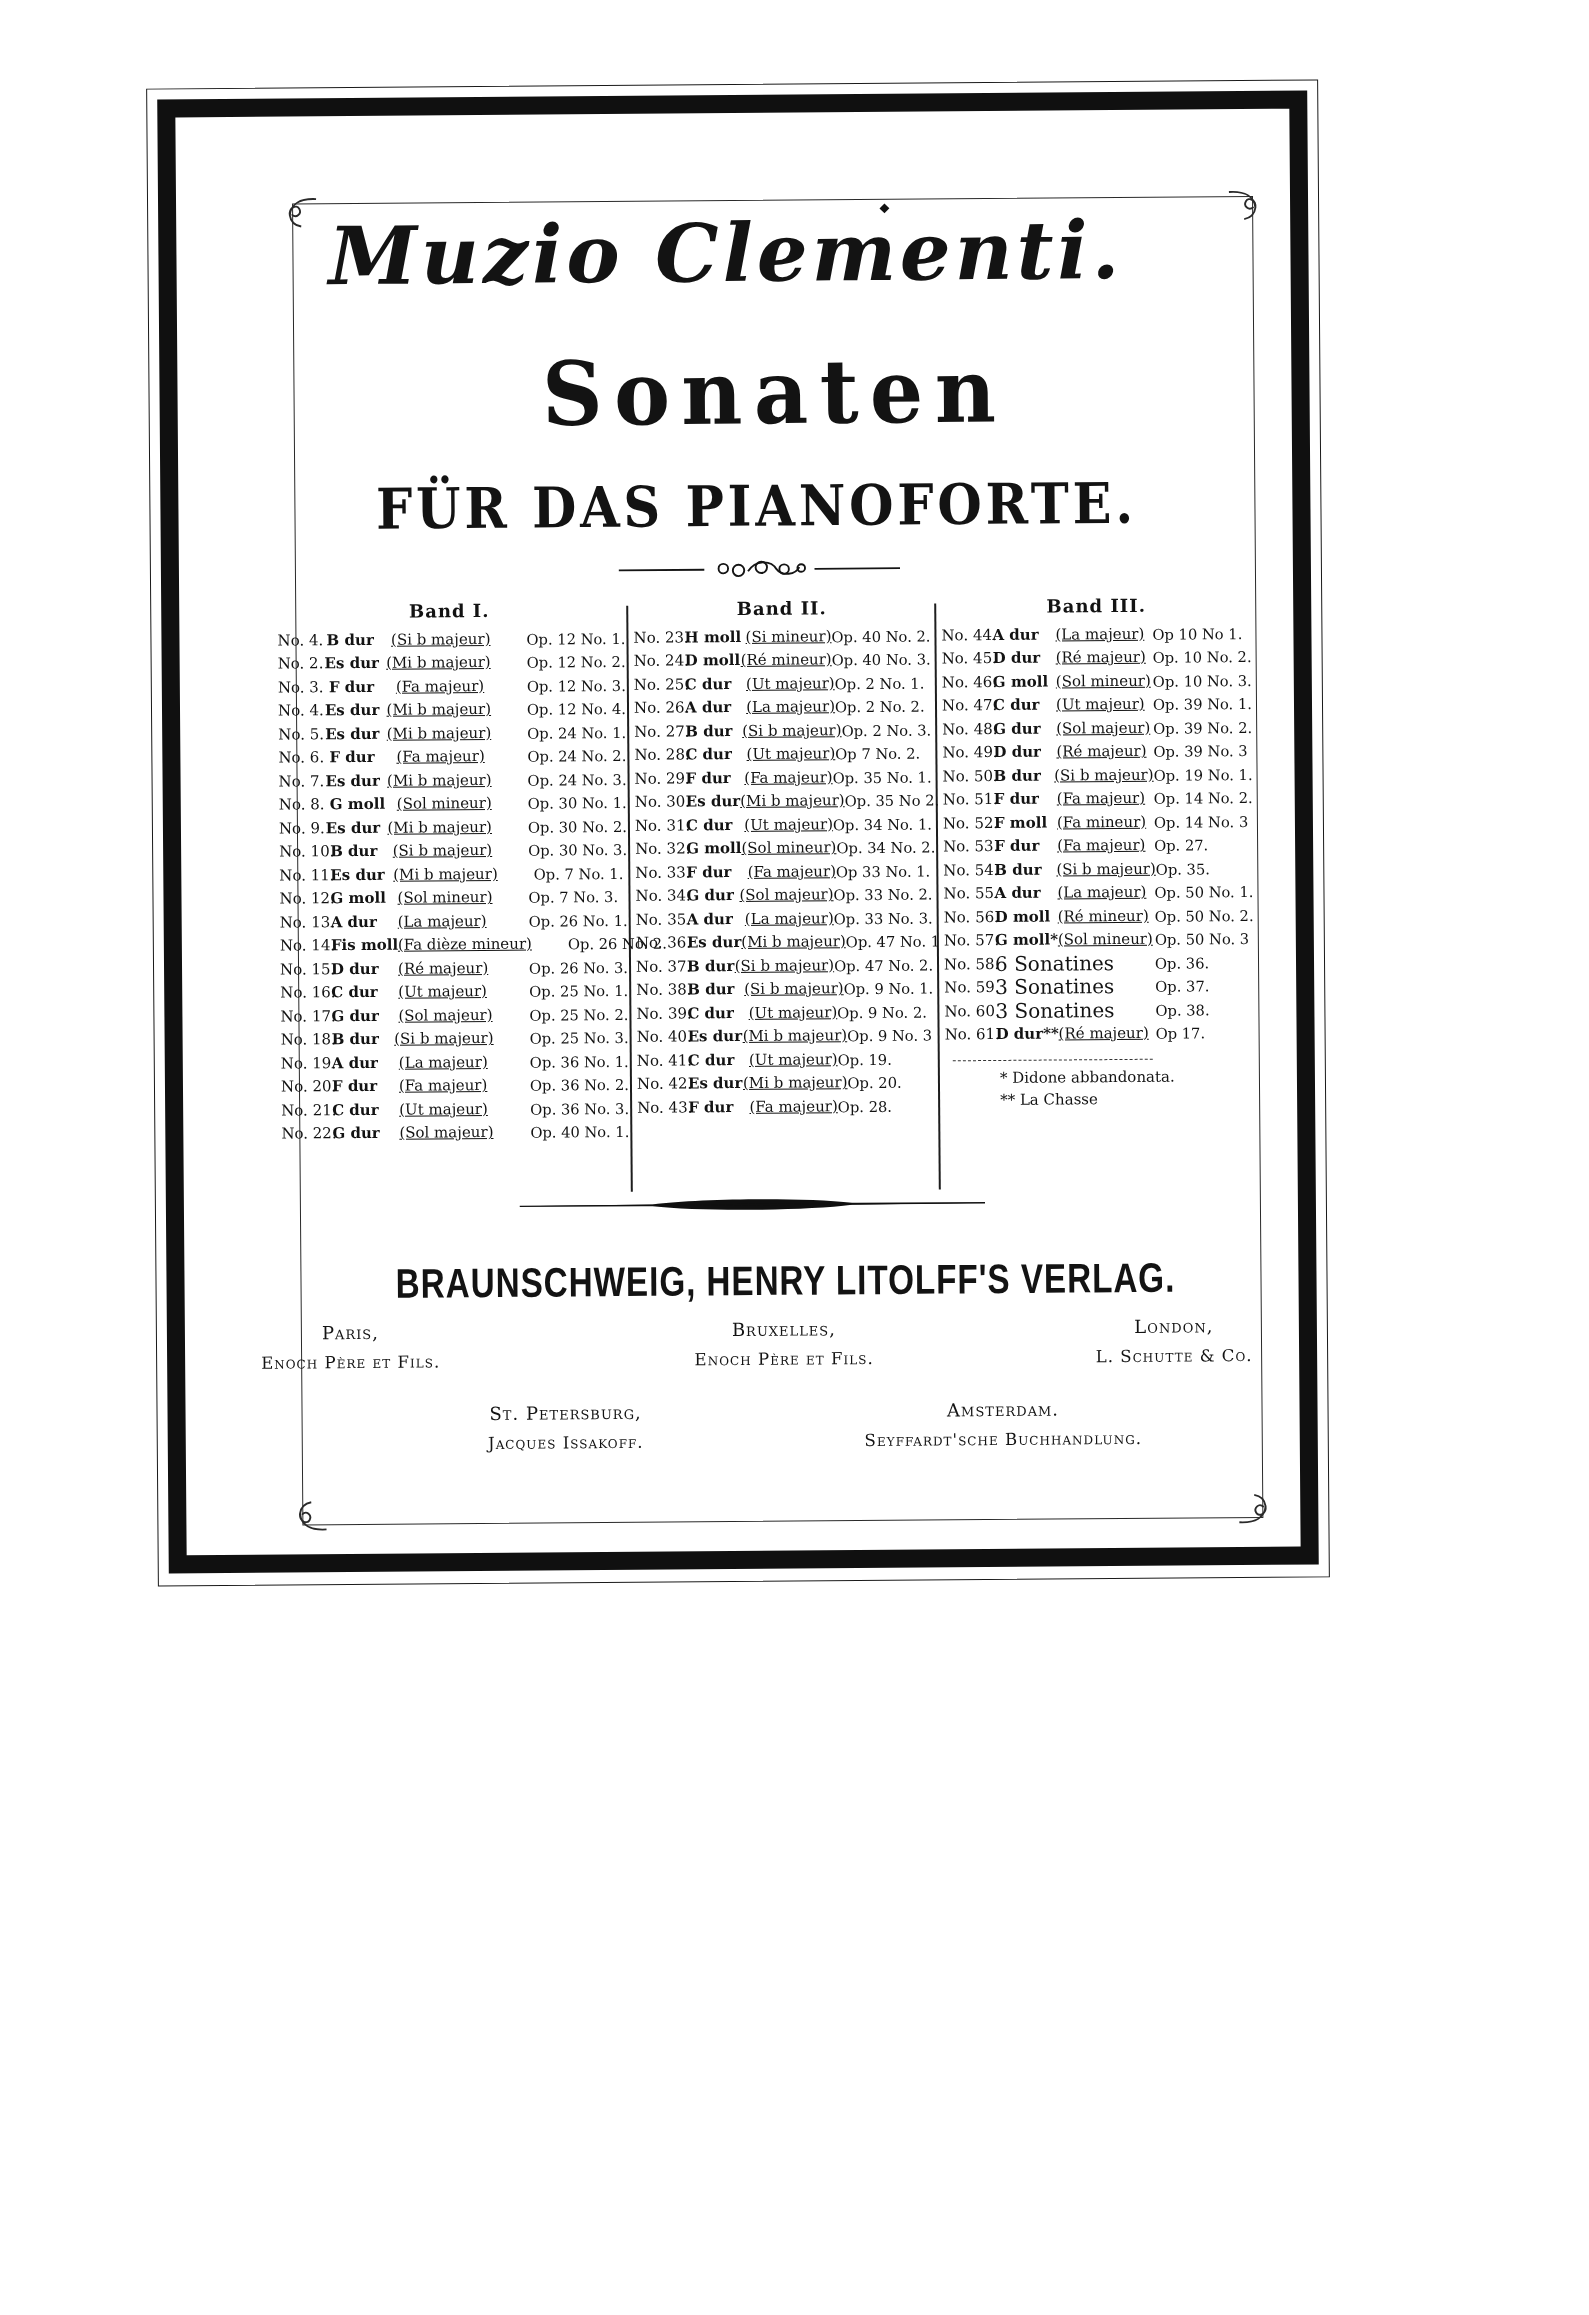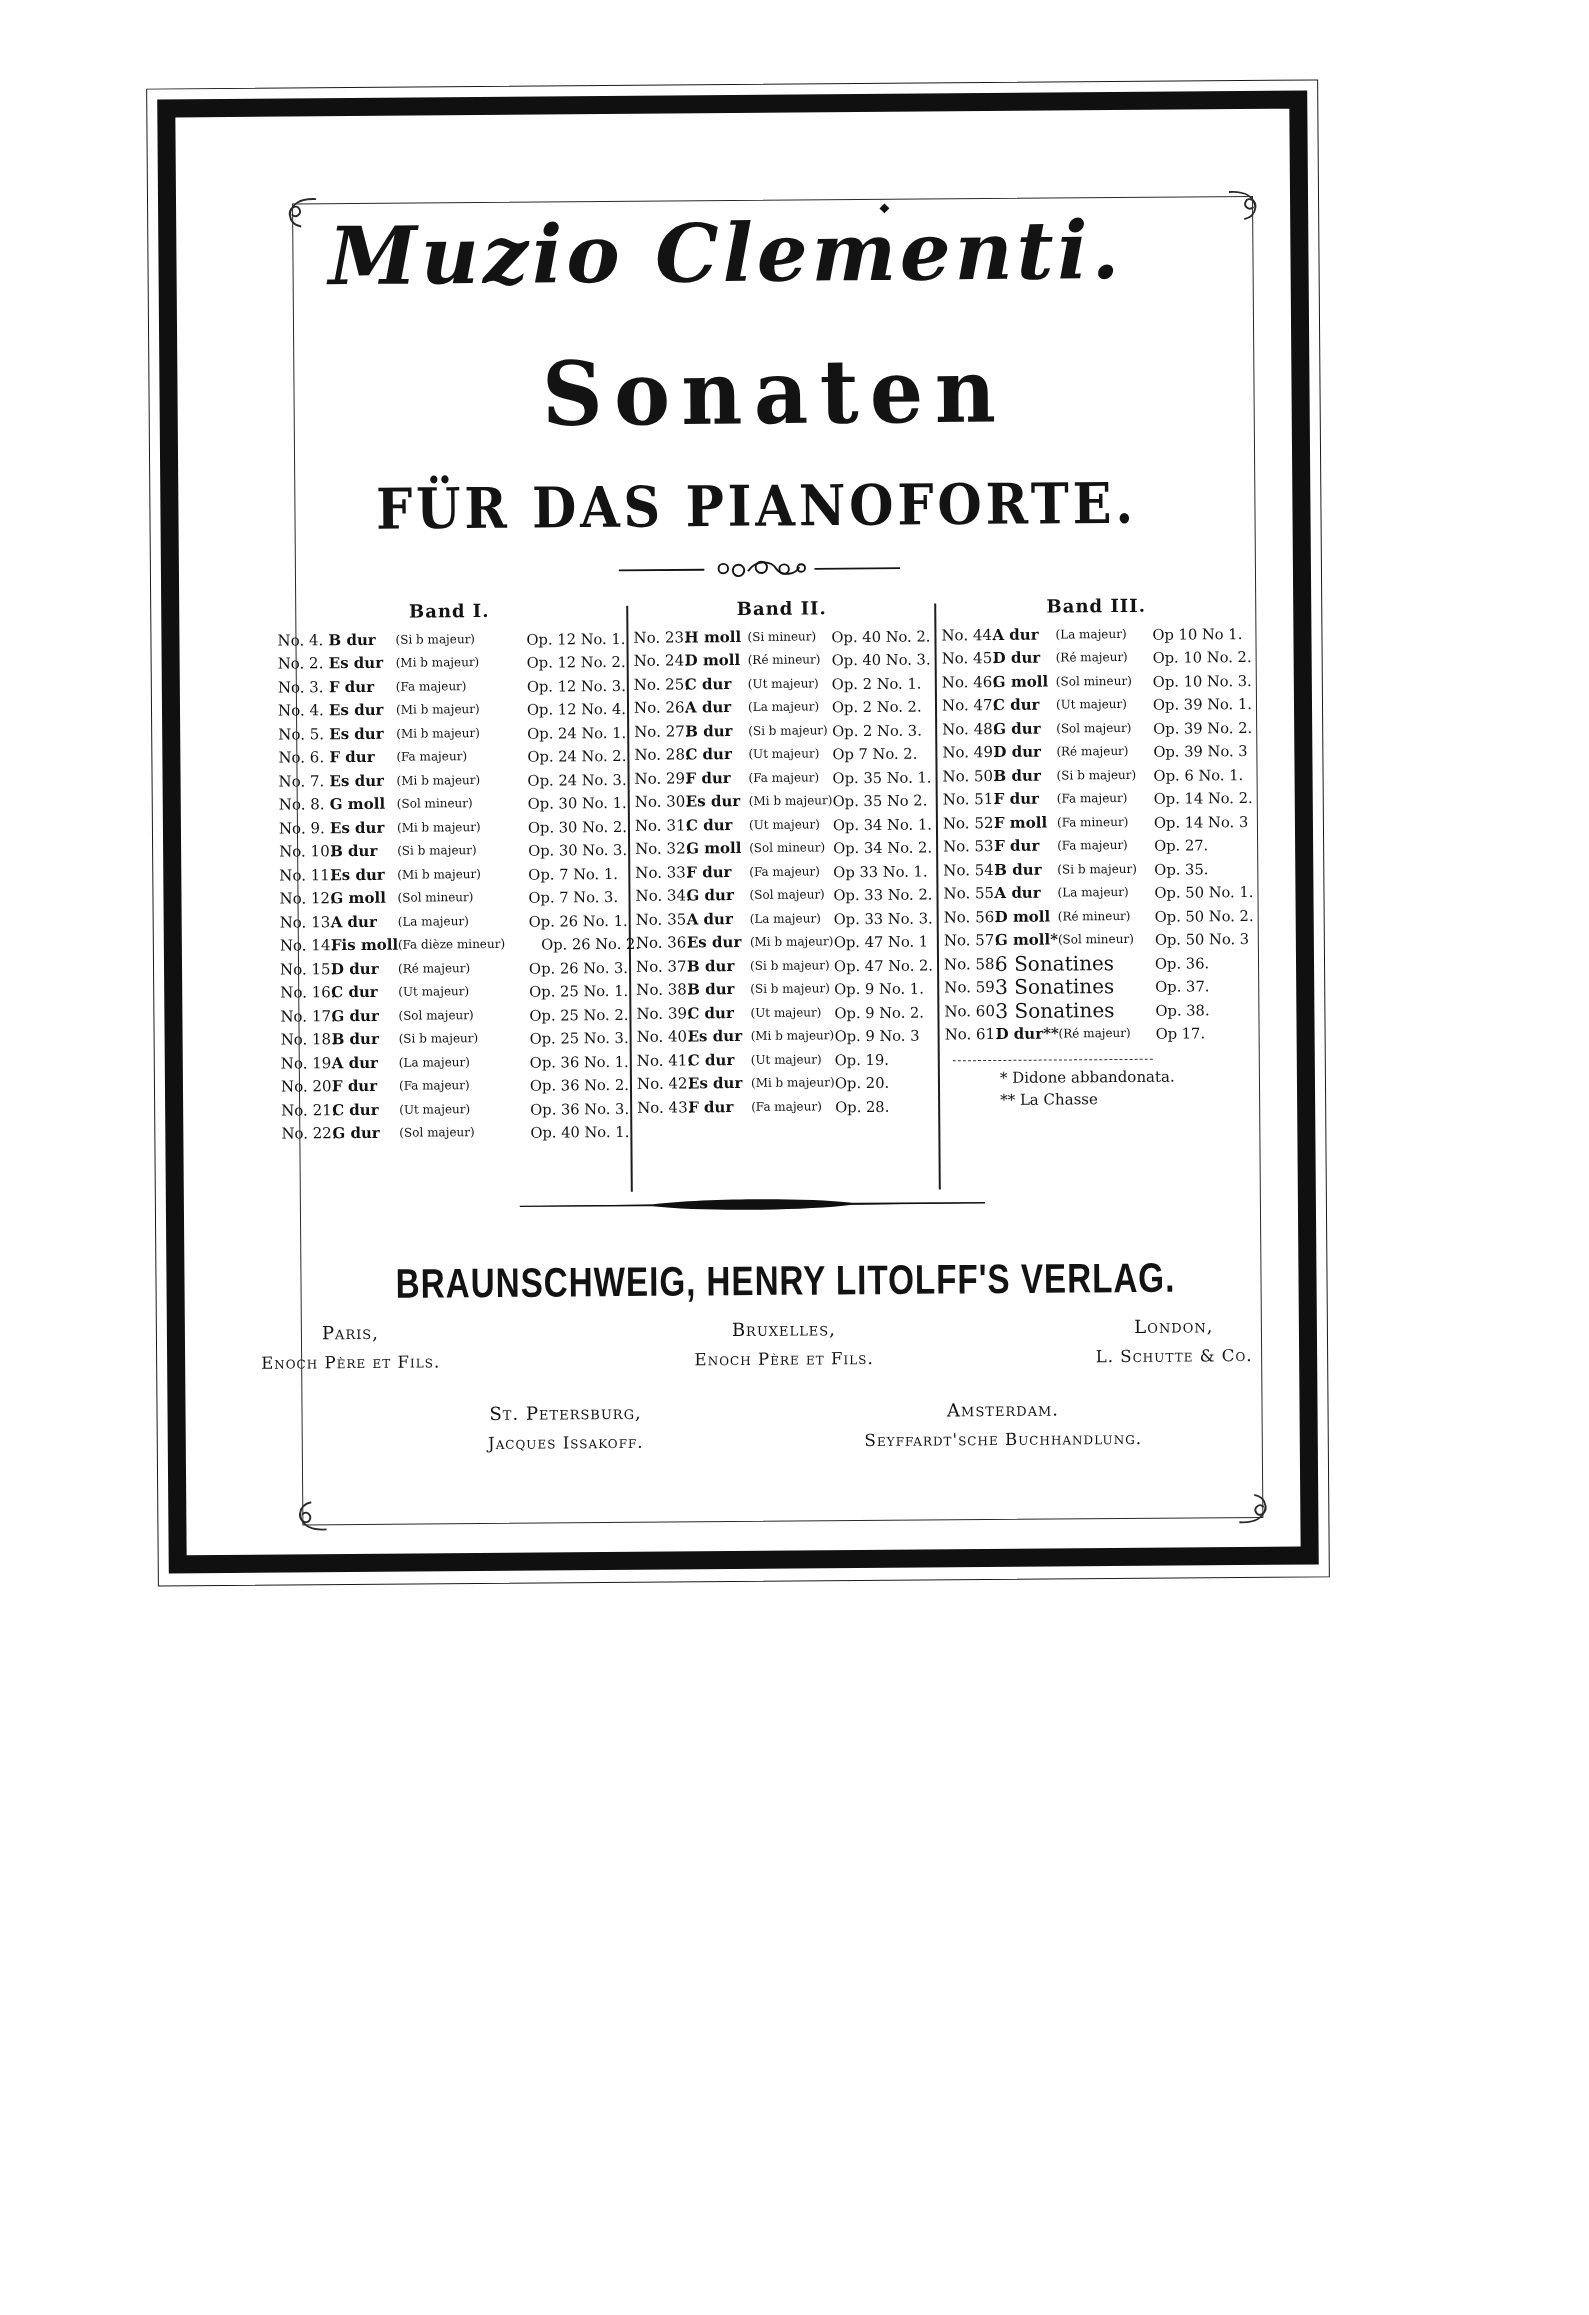--- a/index.html
+++ b/index.html
@@ -32,21 +32,21 @@
   .band-col{position:absolute;top:514px;font-size:15px;}
   .band-col.c1{left:127px;width:344px;}
   .band-col.c2{left:483px;width:297px;}
   .band-col.c3{left:791px;width:310px;}
   .band-header{text-align:center;font-weight:bold;font-size:18px;letter-spacing:1px;margin-bottom:6.7px;}
   .band-rows{}
   .srow{display:flex;height:23.5px;line-height:23.5px;white-space:nowrap;}
   .r-no{width:51px;}
   .r-key{width:67px;font-weight:bold;}
   .c2 .r-key,.c3 .r-key{width:63px;}
-  .r-name{flex:1;font-size:12px;}
+  .r-name{flex:1;font-size:15px;text-decoration:underline;}
   .r-center{flex:1;font-size:20px;}
   .r-op{width:99px;font-size:14.7px;}
   .c1 .r-op{width:95px;margin-left:36px;}
   .fn-rule{margin:13.3px 0 7.6px 7.6px;width:200px;border-top:1.9px dashed #333;}
   .fn{margin:4.8px 0 0 55px;font-size:15px;}
 
   
   .divider-mid{position:absolute;left:0;width:100%;top:1113px;text-align:center;transform:translateX(11.4px);}
   .publisher-main{position:absolute;left:0;width:100%;top:1177px;text-align:center;font-family:"Liberation Sans",sans-serif;font-weight:bold;font-size:35px;letter-spacing:1px;transform:translateX(44px) scale(0.95,1.18);}
   .agent{position:absolute;text-align:center;font-variant:small-caps;}
@@ -406,21 +406,21 @@
         <div class="srow">
           <span class="r-no">No. 49.</span>
           <span class="r-key">D dur</span>
           <span class="r-name">(Ré majeur)</span>
           <span class="r-op">Op. 39 No. 3</span>
         </div>
         <div class="srow">
           <span class="r-no">No. 50.</span>
           <span class="r-key">B dur</span>
           <span class="r-name">(Si b majeur)</span>
-          <span class="r-op">Op. 6 No. 1.</span>
+          <span class="r-op">Op. 19 No. 1.</span>
         </div>
         <div class="srow">
           <span class="r-no">No. 51.</span>
           <span class="r-key">F dur</span>
           <span class="r-name">(Fa majeur)</span>
           <span class="r-op">Op. 14 No. 2.</span>
         </div>
         <div class="srow">
           <span class="r-no">No. 52.</span>
           <span class="r-key">F moll</span>

